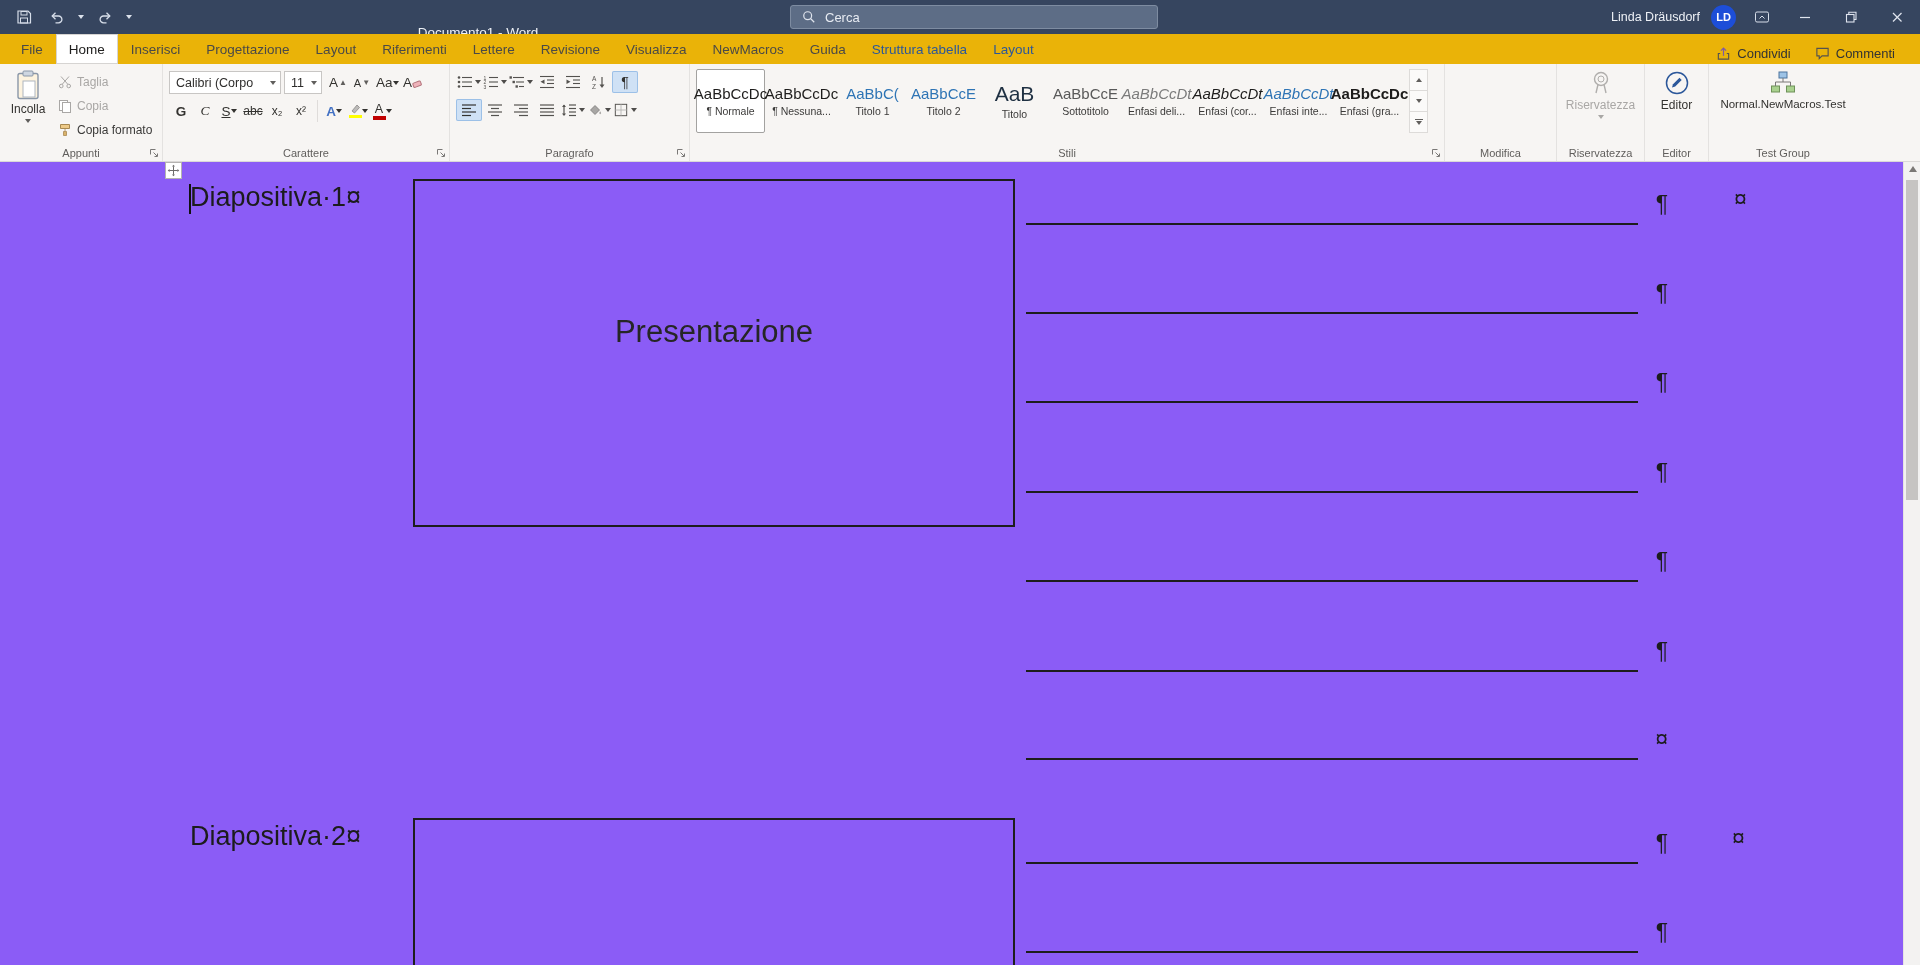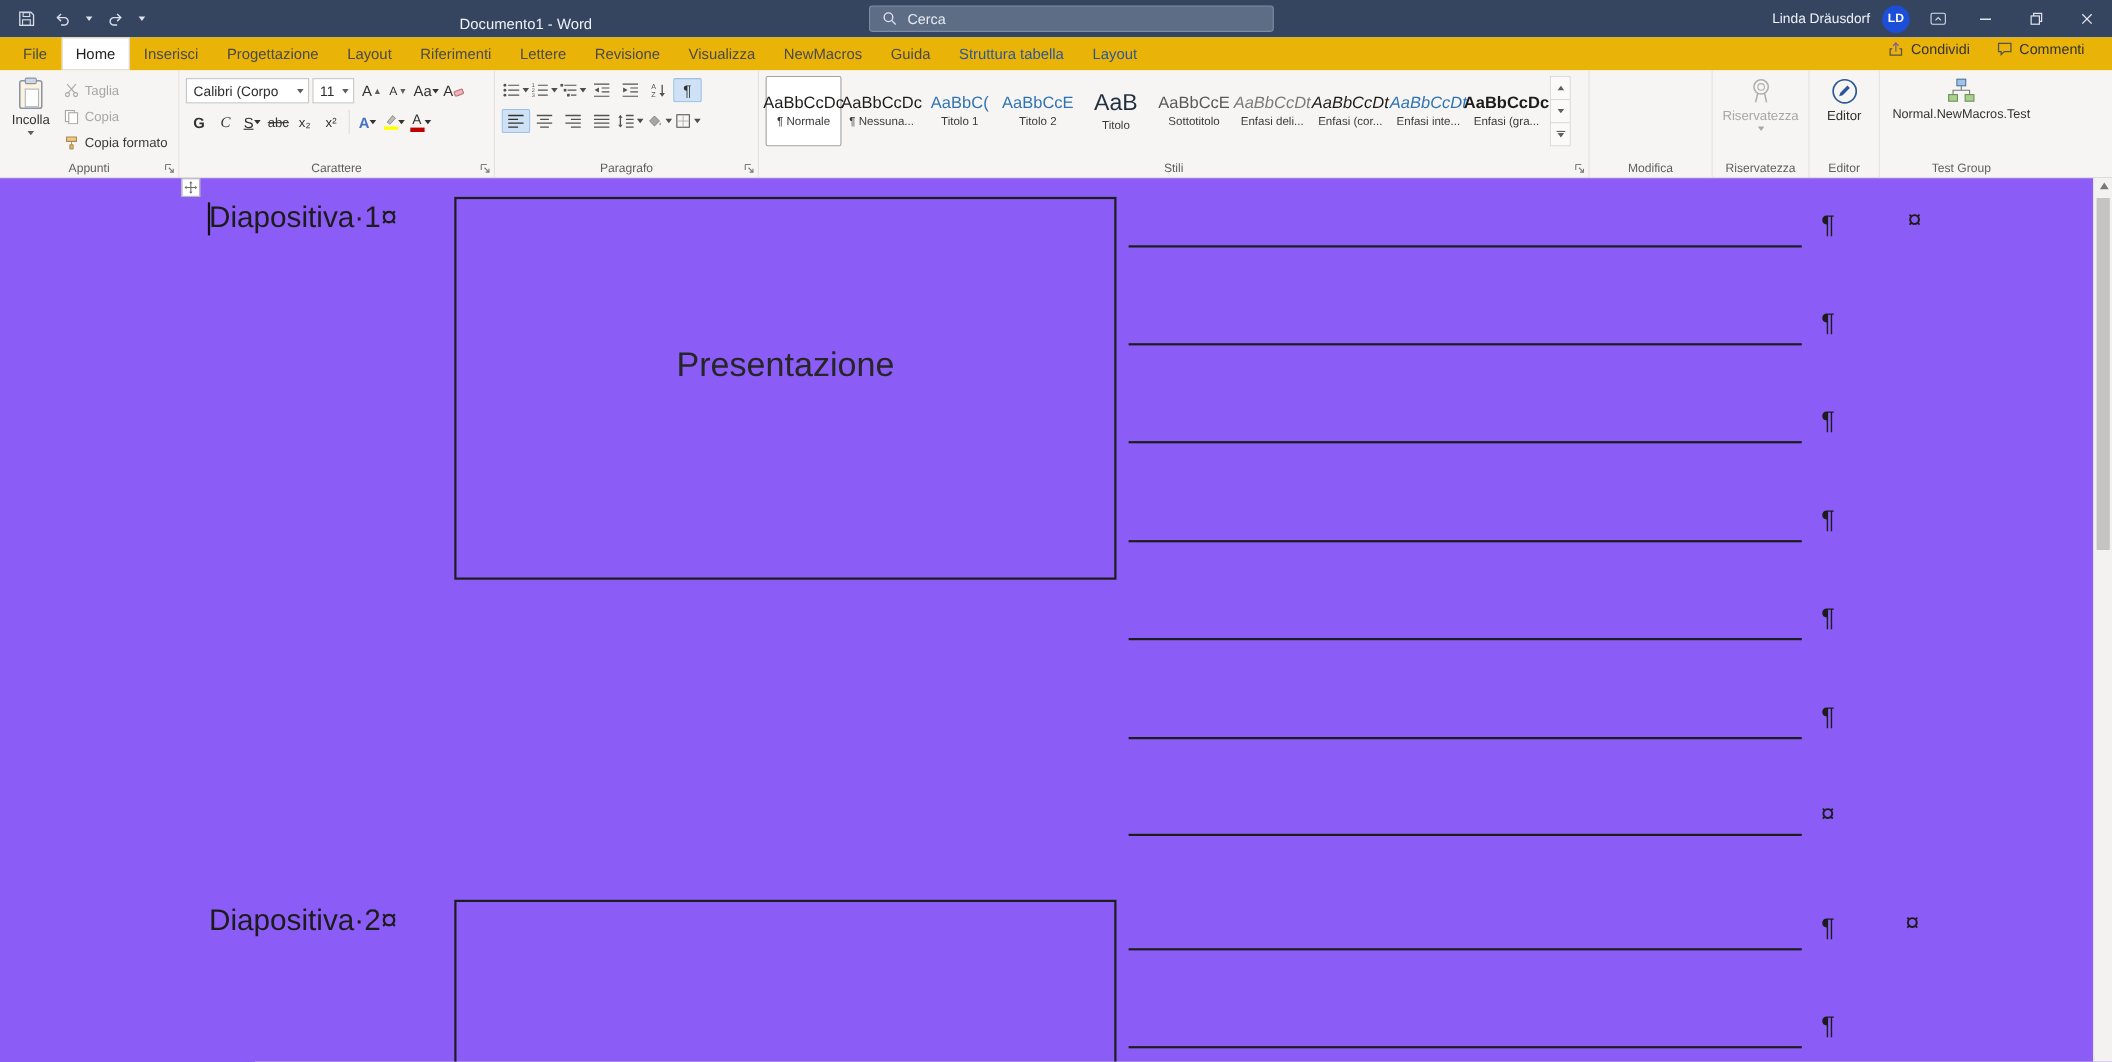--- a/index.html
+++ b/index.html
@@ -5,34 +5,34 @@
   * { margin:0; padding:0; box-sizing:border-box; }
   html,body { width:1920px; height:965px; }
   body { font-family:"Liberation Sans","DejaVu Sans",sans-serif; overflow:hidden; background:#fff; color:#252423; }
   svg { display:block; }
 
   
   .titlebar { position:absolute; top:0; left:0; width:1920px; height:34px; background:#36455f; color:#dce2ec; }
   .qat { position:absolute; left:12px; top:0; height:34px; display:flex; align-items:center; gap:9px; }
   .tb-btn { width:24px; height:24px; display:flex; align-items:center; justify-content:center; color:#d7deea; }
   .car { width:0; height:0; border-left:3.5px solid transparent; border-right:3.5px solid transparent; border-top:4px solid currentColor; display:inline-block; }
-  .win-title { position:absolute; left:478px; top:4px; height:34px; display:flex; align-items:center; transform:translateX(-50%); font-size:13.5px; color:#eef1f6; white-space:nowrap; }
+  .win-title { position:absolute; left:478px; top:15px; height:34px; display:flex; align-items:center; transform:translateX(-50%); font-size:13.5px; color:#eef1f6; white-space:nowrap; }
   .search-box { position:absolute; left:790px; top:5px; width:368px; height:24px; background:#5d6d86; border:1px solid #7e8ca1; border-radius:3px; display:flex; align-items:center; gap:9px; padding-left:11px; font-size:13px; color:#e8ecf3; }
   .tb-right { position:absolute; right:0; top:0; height:34px; display:flex; align-items:center; }
   .user-name { font-size:12.5px; margin-right:11px; color:#eef1f6; }
   .avatar { width:25px; height:25px; border-radius:50%; background:#1d4ed8; color:#fff; font-size:11px; font-weight:bold; display:flex; align-items:center; justify-content:center; margin-right:14px; }
   .win-btn { width:46px; height:34px; display:flex; align-items:center; justify-content:center; color:#dfe4ee; }
 
   
   .tabrow { position:absolute; top:34px; left:0; width:1920px; height:30px; background:#eab308; display:flex; align-items:stretch; font-size:13.5px; color:#4a4947; }
   .tab-strip { display:flex; padding-left:8px; }
   .tab { display:flex; align-items:center; padding:0 13px; white-space:nowrap; }
   .tab.active { color:#21201f; background:#fff; box-shadow:inset 0 0 0 1px #d6d4d2; }
   .tab.contextual { color:#2b579a; }
-  .tab-right { margin-left:auto; display:flex; align-items:flex-start; gap:6px; padding-right:16px; color:#333; }
+  .tab-right { margin-left:auto; display:flex; align-items:flex-end; gap:6px; padding-right:16px; color:#333; }
   .tab-action { display:flex; align-items:center; gap:6px; padding:3px 9px; font-size:13px; }
 
   
   .ribbon { position:absolute; top:64px; left:0; width:1920px; height:98px; background:#f7f5f3; border-bottom:1px solid #dbd9d7; display:flex; }
   .group { position:relative; border-right:1px solid #e4e2e0; height:97px; flex:0 0 auto; }
   .group-label { position:absolute; bottom:2px; left:0; right:0; text-align:center; font-size:11px; color:#605e5c; }
   .launcher { position:absolute; right:3px; bottom:3px; }
   .g-appunti { width:163px; } .g-carattere { width:287px; } .g-paragrafo { width:240px; }
   .g-stili { width:755px; } .g-modifica { width:112px; } .g-riservatezza { width:88px; }
   .g-editor { width:64px; } .g-test { width:148px; }

